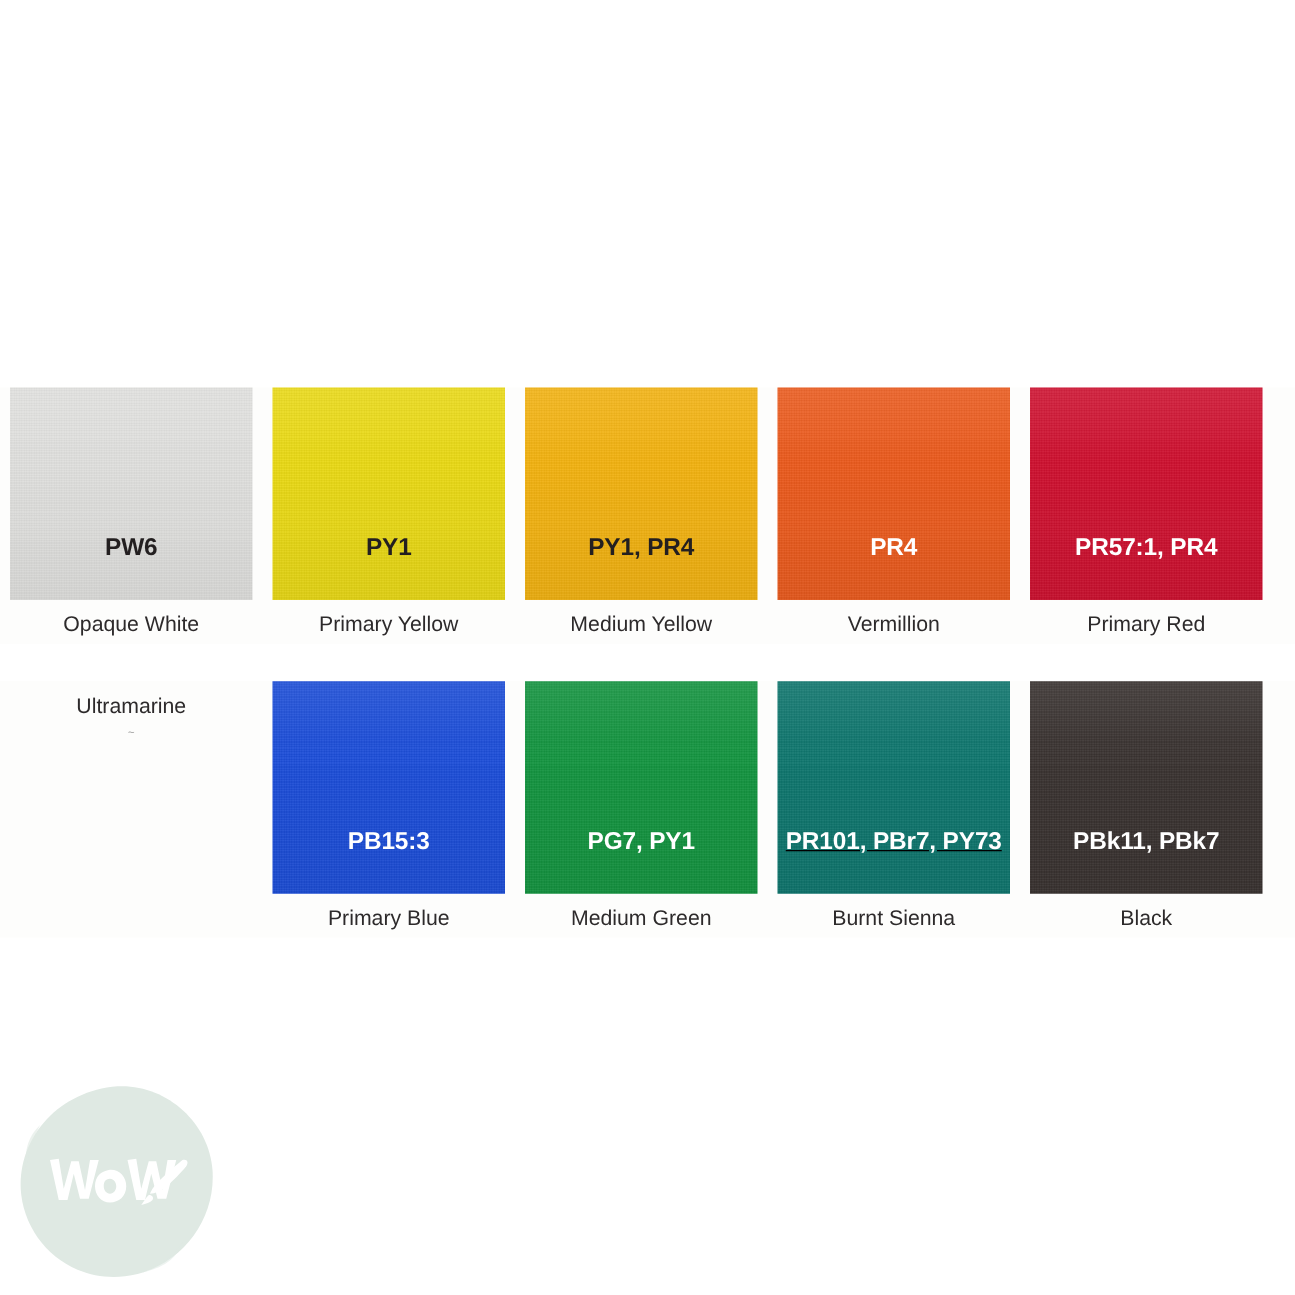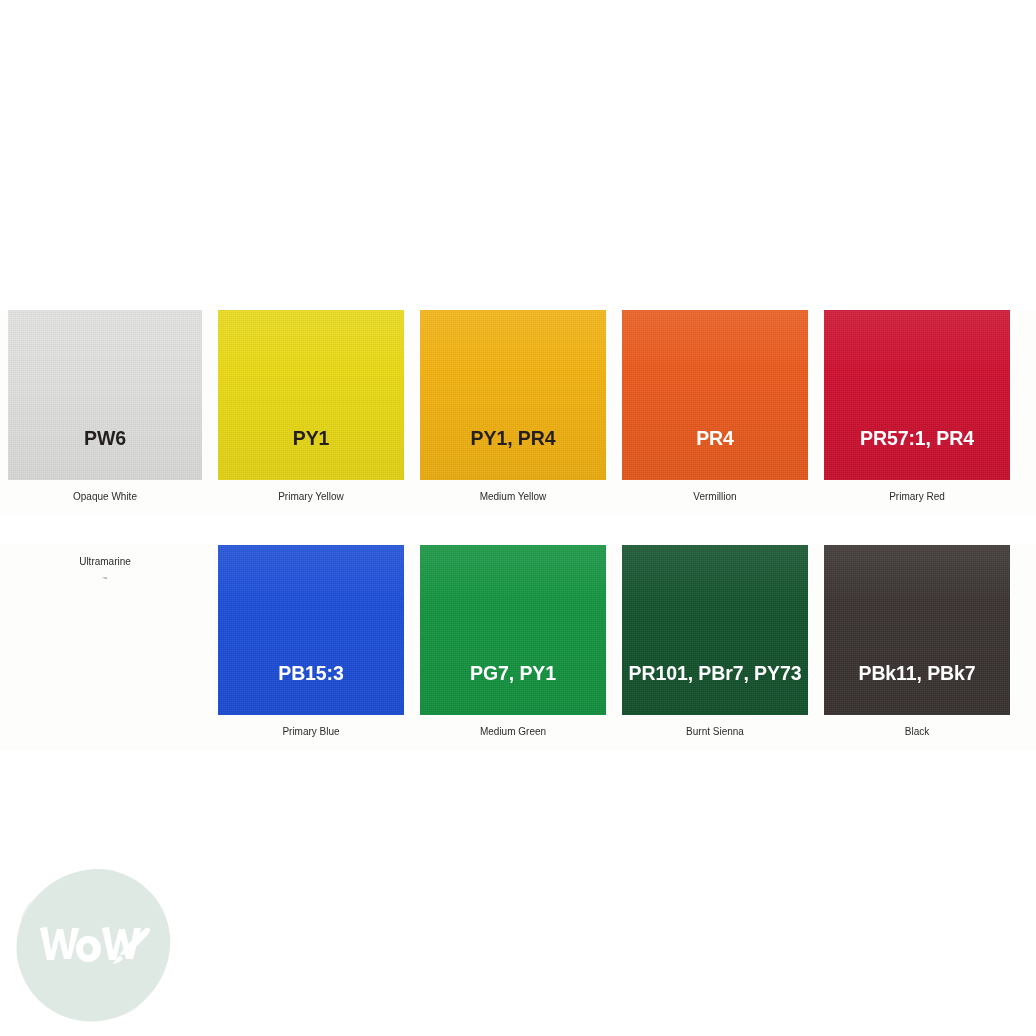--- a/index.html
+++ b/index.html
@@ -91,21 +91,21 @@
     padding-bottom: 32px;
     white-space: nowrap;
     text-align: center;
   }
   .pigment-code.dark  { color: #231f20; }
   .pigment-code.light { color: #ffffff; }
 
   .colour-name {
     margin-top: 11px;
     text-align: center;
-    font-size: 10px;
+    font-size: 17px;
     color: #2d2a2b;
     line-height: 1.1;
     white-space: nowrap;
   }
 
   .row-artifact {
     display: block;
     text-align: center;
     font-size: 9px;
     color: #8d8d8d;
@@ -175,21 +175,21 @@
       </div>
       <div class="colour-name">Primary Blue</div>
     </div>
     <div class="swatch-cell">
       <div class="swatch-chip" style="background-color: rgb(20, 148, 64);">
         <span class="pigment-code light">PG7, PY1</span>
       </div>
       <div class="colour-name">Medium Green</div>
     </div>
     <div class="swatch-cell">
-      <div class="swatch-chip" style="background-color: #14532d;">
+      <div class="swatch-chip" style="background-color: #0f766e; text-decoration: underline;">
         <span class="pigment-code light">PR101, PBr7, PY73</span>
       </div>
       <div class="colour-name">Burnt Sienna</div>
     </div>
     <div class="swatch-cell">
       <div class="swatch-chip" style="background-color: rgb(58, 51, 49);">
         <span class="pigment-code light">PBk11, PBk7</span>
       </div>
       <div class="colour-name">Black</div>
     </div>

